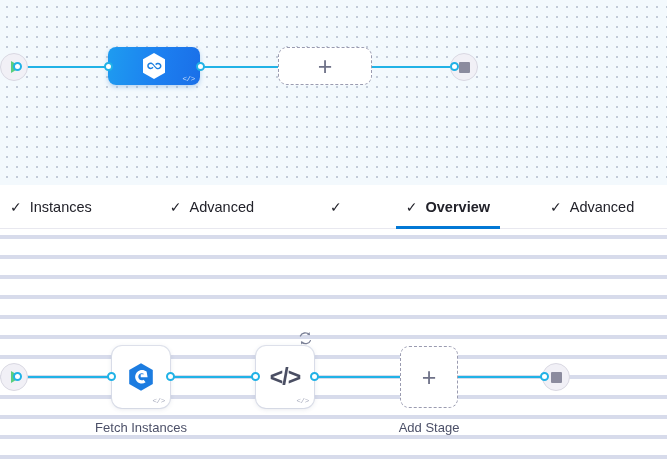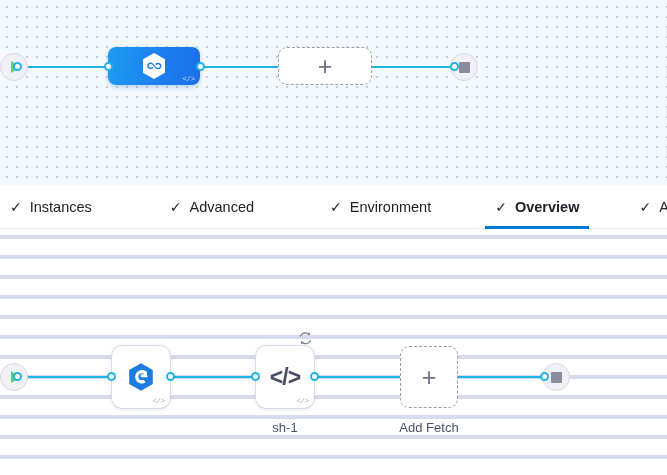--- a/index.html
+++ b/index.html
@@ -228,21 +228,20 @@
     <div class="tab" style="margin-left:0px;">
       <span class="check">✓</span>
       <span class="tab-label">Instances</span>
     </div>
     <div class="tab" style="margin-left:58px;">
       <span class="check">✓</span>
       <span class="tab-label">Advanced</span>
     </div>
     <div class="tab" style="margin-left:56px;">
       <span class="check">✓</span>
-      <span class="tab-label">Environment</span>
     </div>
     <div class="tab active" style="margin-left:44px;">
       <span class="check">✓</span>
       <span class="tab-label">Overview</span>
     </div>
     <div class="tab" style="margin-left:40px;">
       <span class="check">✓</span>
       <span class="tab-label">Advanced</span>
     </div>
   </div>
@@ -261,40 +260,40 @@
 
     <div class="step-node" style="left:112px; top:117px;">
       <svg class="harness-logo" viewBox="0 0 28 30">
         <path d="M14 1.2 L25.8 8 L25.8 22 L14 28.8 L2.2 22 L2.2 8 Z" fill="#1c7ce0"></path>
         <path d="M19.6 9.6 c-2.6 -2.1 -6.5 -2.2 -9.1 0.1 c-2.9 2.5 -3.1 6.9 -0.5 9.7 c2.3 2.4 6.0 2.7 8.6 0.8 l-2.0 -2.4 c-1.4 0.9 -3.2 0.7 -4.4 -0.6 c-1.3 -1.5 -1.2 -3.8 0.3 -5.1 c1.4 -1.2 3.5 -1.1 4.8 0.2 l-3.6 0.0 l0 3.0 l6.9 0 z" fill="#ffffff"></path>
       </svg>
       <span class="mini-code-dark">&lt;/&gt;</span>
     </div>
     <div class="port" style="left:107px; top:143px;"></div>
     <div class="port" style="left:166px; top:143px;"></div>
+    <div class="node-label" style="left:61px; top:191px; width:160px;">Fetch Instances</div>
 
     <div class="step-node" style="left:256px; top:117px;">
       <svg class="loop-icon" viewBox="0 0 17 17">
         <path d="M3.4 6.0 a5 4.2 0 0 1 8.8 -1.4" fill="none" stroke="#7b8096" stroke-width="1.3" stroke-linecap="round"></path>
         <path d="M13.4 10.6 a5 4.2 0 0 1 -8.8 1.4" fill="none" stroke="#7b8096" stroke-width="1.3" stroke-linecap="round"></path>
         <path d="M12.6 2.1 l0.3 2.9 l-2.9 -0.2 z" fill="#7b8096"></path>
         <path d="M4.2 14.6 l-0.3 -2.9 l2.9 0.2 z" fill="#7b8096"></path>
         <path d="M8.5 1.2 L8.5 15.4" stroke="#7b8096" stroke-width="1.2" fill="none" opacity="0"></path>
       </svg>
       <span class="code-glyph">&lt;/&gt;</span>
       <span class="mini-code-dark">&lt;/&gt;</span>
     </div>
     <div class="port" style="left:251px; top:143px;"></div>
     <div class="port" style="left:310px; top:143px;"></div>
-    <div class="node-label" style="left:236px; top:191px; width:98px;">sh-1</div>
 
     <div class="add-node step-add" style="left:400px; top:117px;">
       <span class="plus">+</span>
     </div>
-    <div class="node-label" style="left:380px; top:191px; width:98px;">Add Fetch</div>
+    <div class="node-label" style="left:380px; top:191px; width:98px;">Add Stage</div>
 
     <div class="port" style="left:540px; top:143px;"></div>
     <div class="terminal" style="left:542px; top:134px;">
       <div class="square"></div>
     </div>
   </div>
 
 </div>
 
 </body></html>

